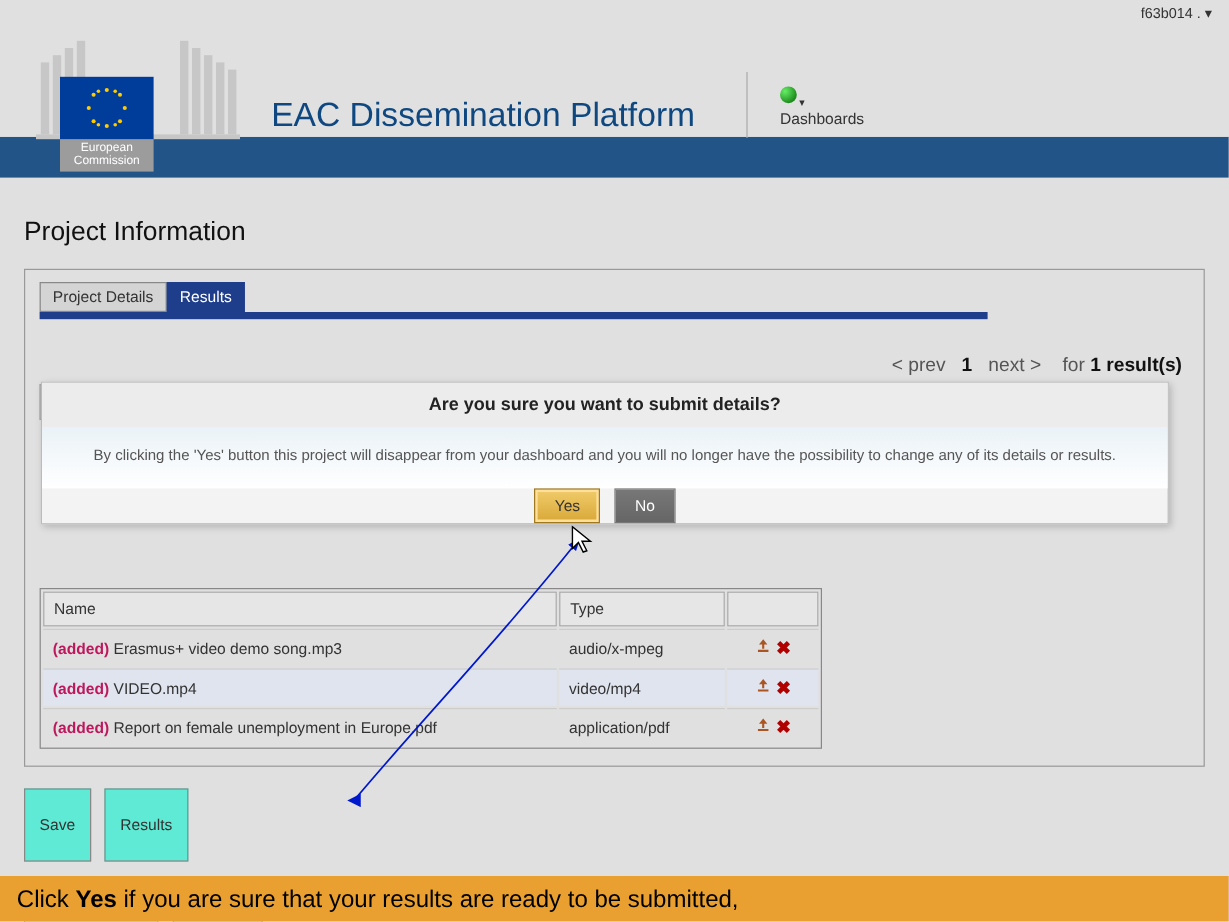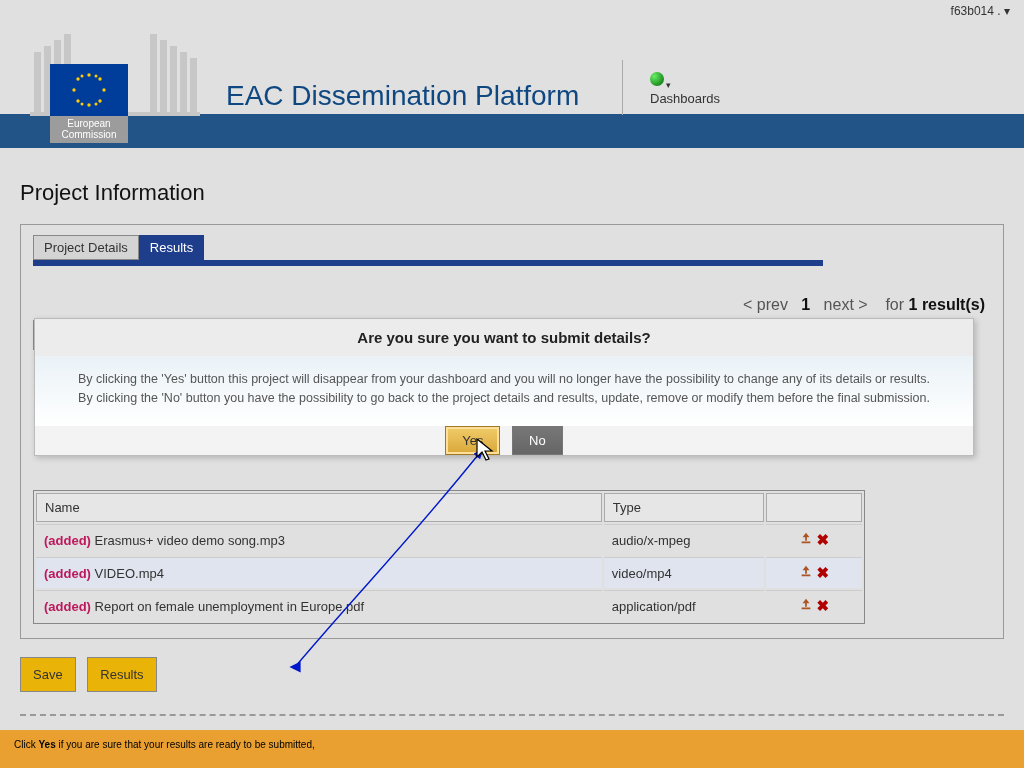--- a/index.html
+++ b/index.html
@@ -26,44 +26,44 @@
   .pager { text-align:right; font-size:16px; color:#555; padding: 20px 6px 6px 0;}
   .pager b { color:#111;}
   .table { border:1px solid #888; width:790px;}
   .table th { background:#e6e6e6; border:1px solid #aaa; font-weight:normal; text-align:left; padding:4px 8px; font-size:12px;}
   .added { color:#be185d; font-weight:bold;}
   .row-alt { background:#dfe4ef;}
   .dl-icon { display:inline-block; width:14px;height:14px; position:relative;}
   .dl-icon svg{width:14px;height:14px;}
   .x-icon { color:#b00000; font-weight:bold; font-size:15px; cursor:pointer;}
   .btn-row { margin-top:18px;}
-  .btn { display:inline-block; padding:9px 12px; border:1px solid #888; background:#eab308; font-size:13px; cursor:pointer; margin-right:8px;}
+  .btn { display:inline-block; padding:22px 12px; border:1px solid #888; background:#5eead4; font-size:13px; cursor:pointer; margin-right:8px;}
   hr.dashed { border:none; border-top:2px dashed #999; margin: 22px 0 16px 0;}
-  .instruction-bar { position:absolute; left:0; right:0; bottom:0; height:38px; background:#e9a030; color:#000; padding: 9px 14px; font-size:10px;}
+  .instruction-bar { position:absolute; left:0; right:0; bottom:0; height:38px; background:#e9a030; color:#000; padding: 9px 14px; font-size:20px;}
   .instruction-bar b { font-weight:bold;}
 
   
   .modal { position:absolute; left:34px; top:318px; width:940px; background:#f3f3f3; border:1px solid #bbb; box-shadow: 2px 2px 6px rgba(0,0,0,.2);}
   .modal .m-title { text-align:center; font-weight:bold; font-size:15px; padding:10px 0; background:#ececec; color:#222;}
   .modal .m-body { background: linear-gradient(#eaf2f7,#fff); padding:14px 10px 18px 10px; text-align:center; font-size:12.5px; color:#555; line-height:1.5;}
   .modal .m-buttons { text-align:center; }
   .m-btn { display:inline-block; padding:6px 16px; border:1px solid #777; background:linear-gradient(#777,#666); color:#fff; font-size:13px; margin:0 4px; cursor:pointer;}
   .m-btn.yes { background: linear-gradient(#f0cc6a,#d9a738); color:#333; border:1px solid #a07820; box-shadow: inset 0 0 0 2px #ffe09a; }
 
   
   .cursor { position:absolute; left:476px; top:438px; pointer-events:none;}
 
   
   .arrow-svg { position:absolute; left:0; top:0; pointer-events:none;}
 
   .hdr-row th:nth-child(1){width:300px;}
   .hdr-row th:nth-child(2){width:340px;}
   .hdr-row th:nth-child(4){width:92px;}
 
-  .att-table { width:832px; border:1px solid #888; margin-top:0px;}
+  .att-table { width:652px; border:1px solid #888; margin-top:0px;}
   .att-table th { background:#e6e6e6; border:1px solid #aaa; font-weight:normal; text-align:left; padding:6px 8px; font-size:13px;}
   .att-table td { border-top:1px solid #ccc; padding:6px 8px; font-size:13px;}
   .att-table td.act { text-align:center;}
   .col-name{width:530px;}
   .col-type{width:150px;}
   .col-act{width:90px;}
 </style>
 </head>
 <body>
 
@@ -195,21 +195,20 @@
   <div class="btn-row">
     <span class="btn">Save &amp; Submit</span>
     <span class="btn">Go Back</span>
   </div>
 </div>
 
 <div class="modal">
   <div class="m-title">Are you sure you want to submit details?</div>
   <div class="m-body">
     <span>By clicking the 'Yes' button this project will disappear from your dashboard and you will no longer have the possibility to change any of its details or results.</span><br>
-    <span>By clicking the 'No' button you have the possibility to go back to the project details and results, update, remove or modify them before the final submission.</span>
   </div>
   <div class="m-buttons">
     <span class="m-btn yes">Yes</span>
     <span class="m-btn">No</span>
   </div>
 </div>
 
 <svg class="arrow-svg" width="1024" height="768">
   <defs>
       <marker id="ah" markerWidth="10" markerHeight="10" refX="6" refY="3" orient="auto">

